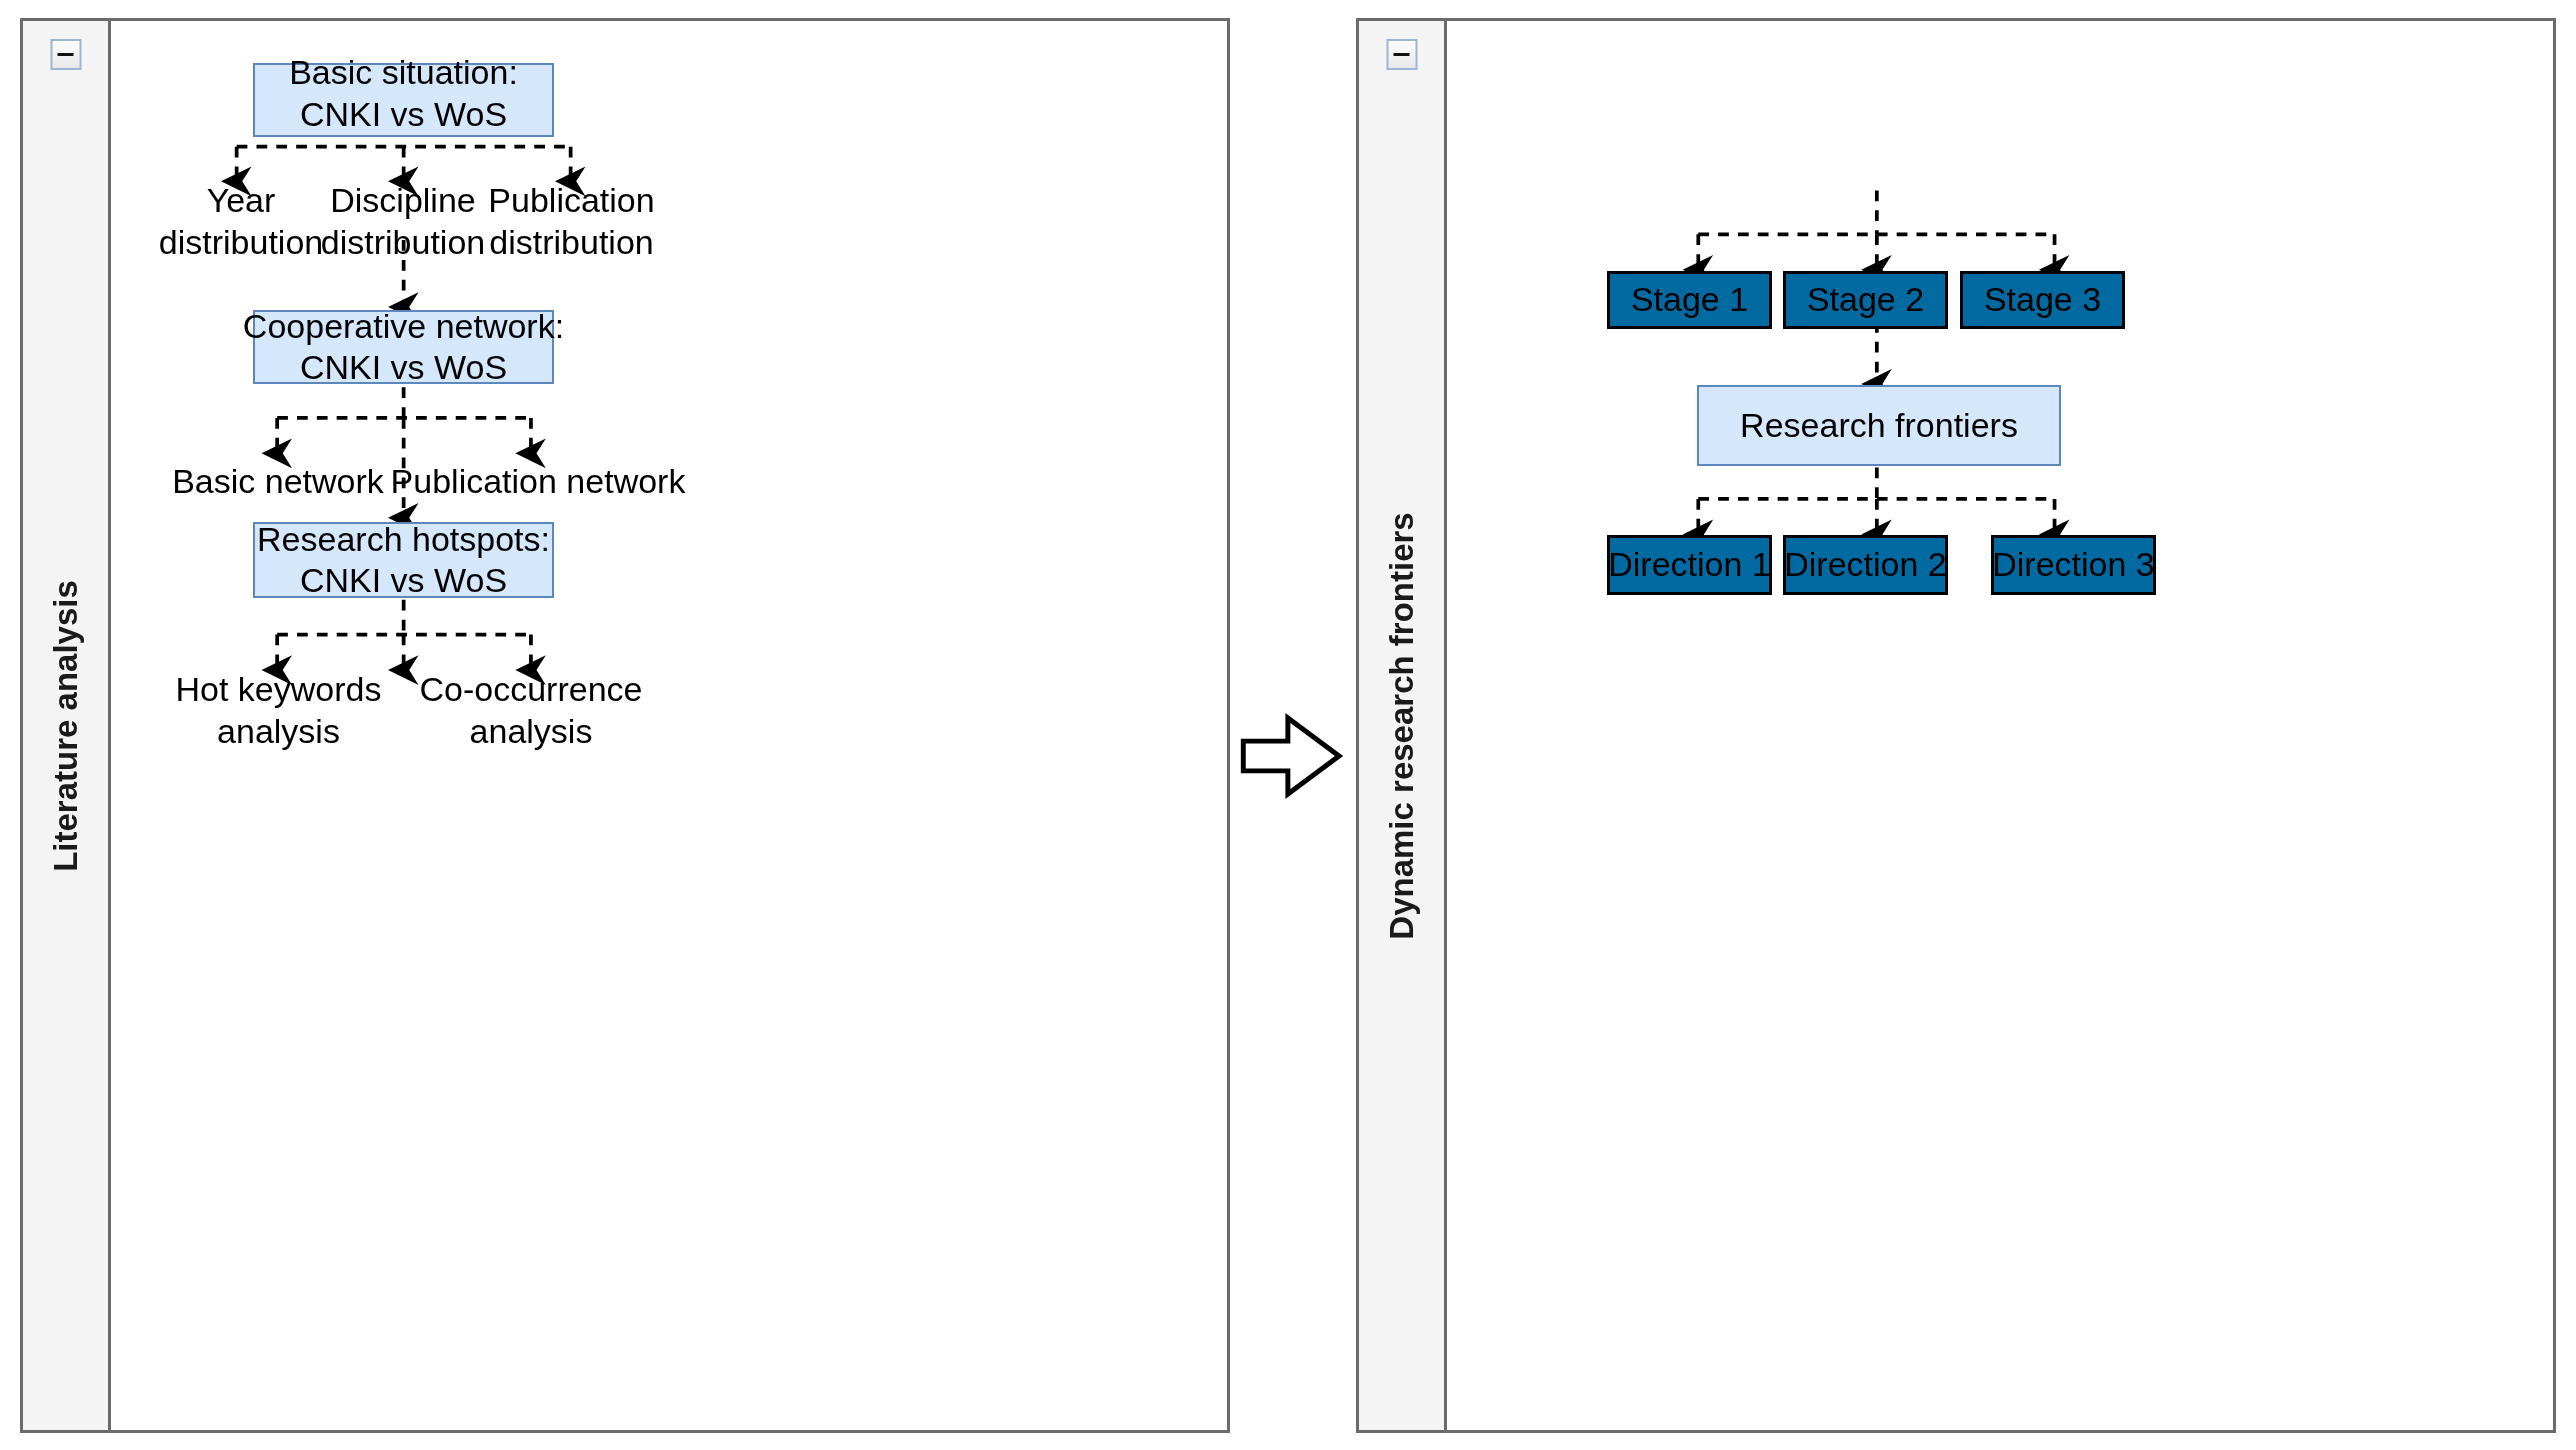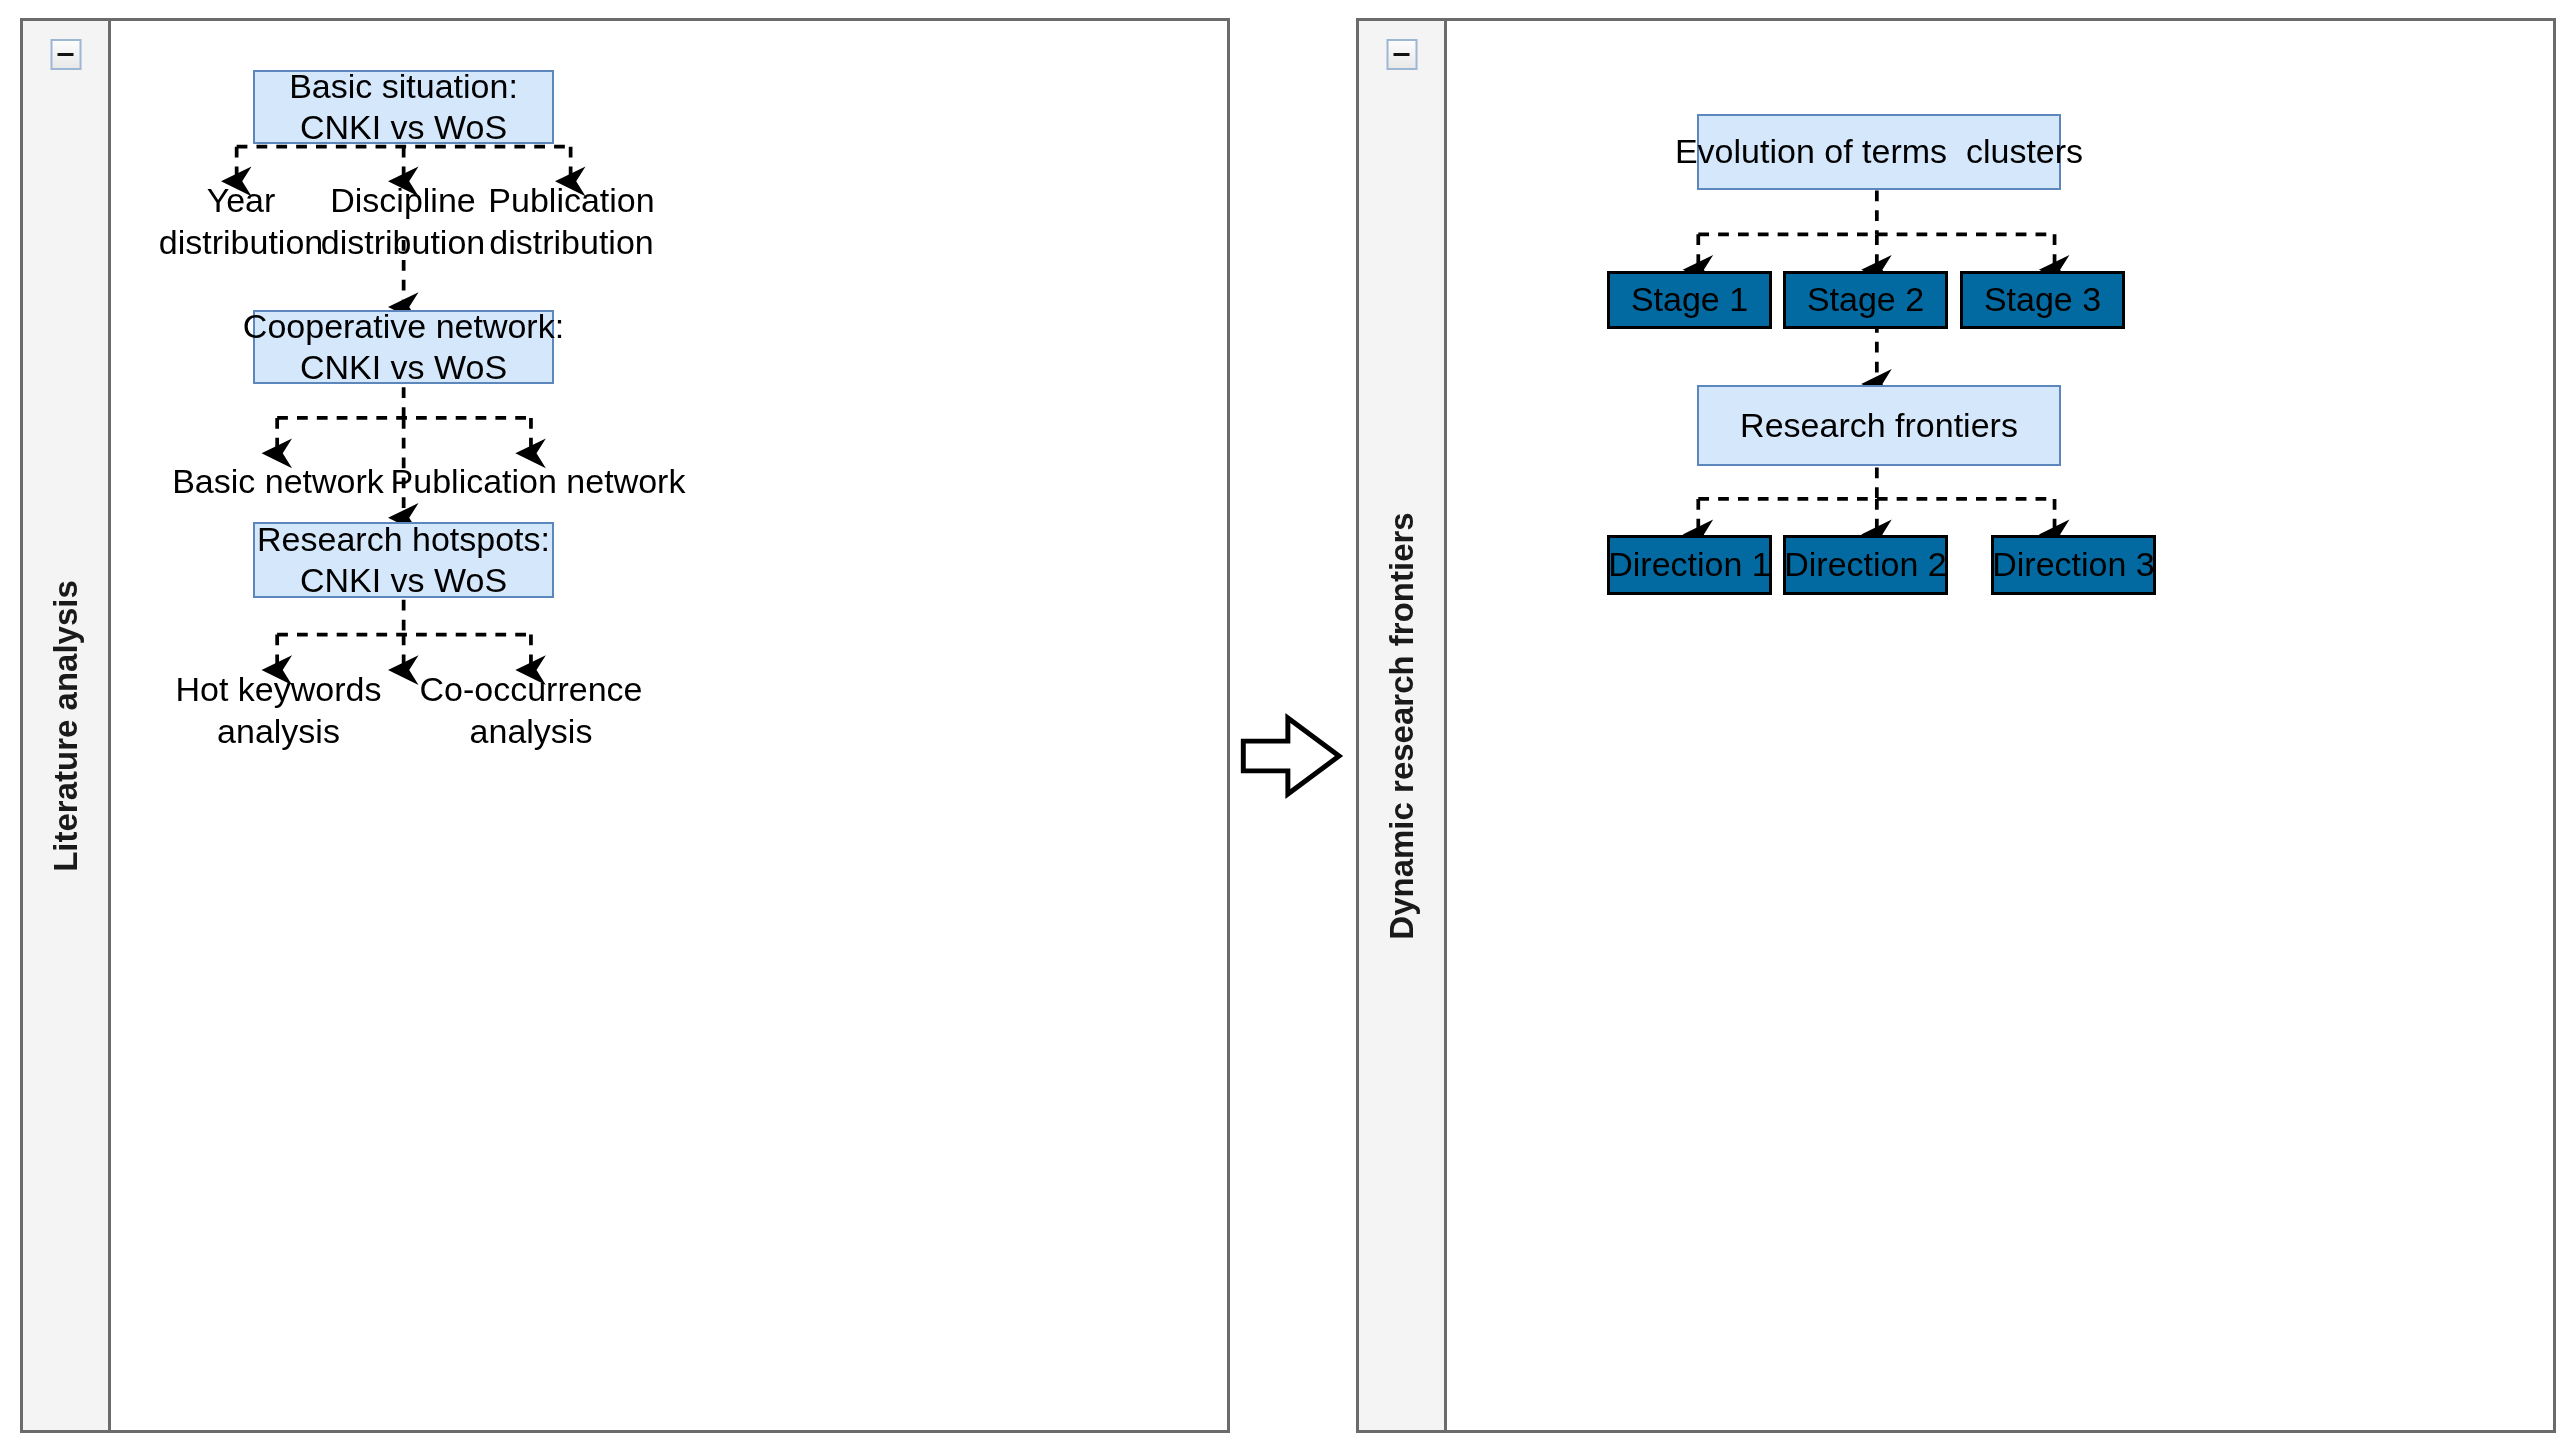--- a/index.html
+++ b/index.html
@@ -153,21 +153,21 @@
           <path d="M354,480 L354,600" marker-end="url(#ah)"></path>
 
           <path d="M354,700 L354,742"></path>
           <path d="M201,742 L508,742"></path>
           <path d="M201,742 L201,784" marker-end="url(#ah)"></path>
           <path d="M508,742 L508,784" marker-end="url(#ah)"></path>
           <path d="M354,742 L354,784" marker-end="url(#ah)"></path>
         </g>
       </svg>
 
-      <div class="node boxed-blue" style="left:142px; top:49px; width:301px; height:74px;">
+      <div class="node boxed-blue" style="left:142px; top:42px; width:301px; height:74px;align-items:flex-end;">
         <span>Basic situation:
 CNKI vs WoS</span>
       </div>
 
       <div class="node labelonly" style="left:31px; top:164px; width:198px; height:73px;">
         <span>Year
 distribution</span>
       </div>
 
       <div class="node labelonly" style="left:193px; top:164px; width:198px; height:73px;">
@@ -243,23 +243,20 @@
           <path d="M520,364 L520,438" marker-end="url(#ah2)"></path>
 
           <path d="M520,540 L520,578"></path>
           <path d="M304,578 L735,578"></path>
           <path d="M304,578 L304,620" marker-end="url(#ah2)"></path>
           <path d="M520,578 L520,620" marker-end="url(#ah2)"></path>
           <path d="M735,578 L735,620" marker-end="url(#ah2)"></path>
         </g>
       </svg>
 
-      <div class="node boxed-blue" style="left:250px; top:93px; width:364px; height:76px;">
-        <span>Evolution of terms  clusters</span>
-      </div>
 
       <div class="node boxed-plain" style="left:160px; top:250px; width:165px; height:58px;">
         <span>Stage 1</span>
       </div>
 
       <div class="node boxed-plain" style="left:336px; top:250px; width:165px; height:58px;">
         <span>Stage 2</span>
       </div>
 
       <div class="node boxed-plain" style="left:513px; top:250px; width:165px; height:58px;">

